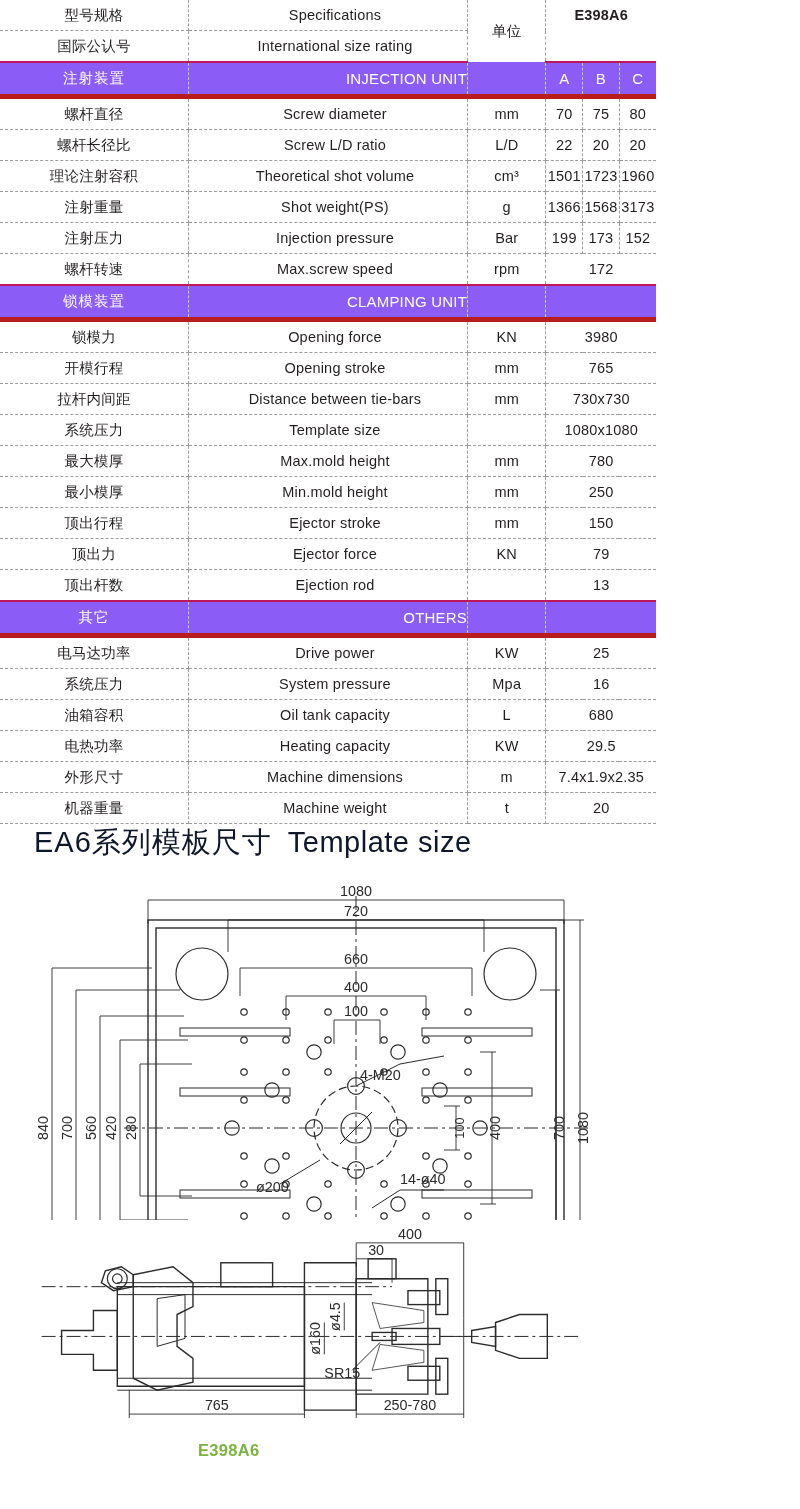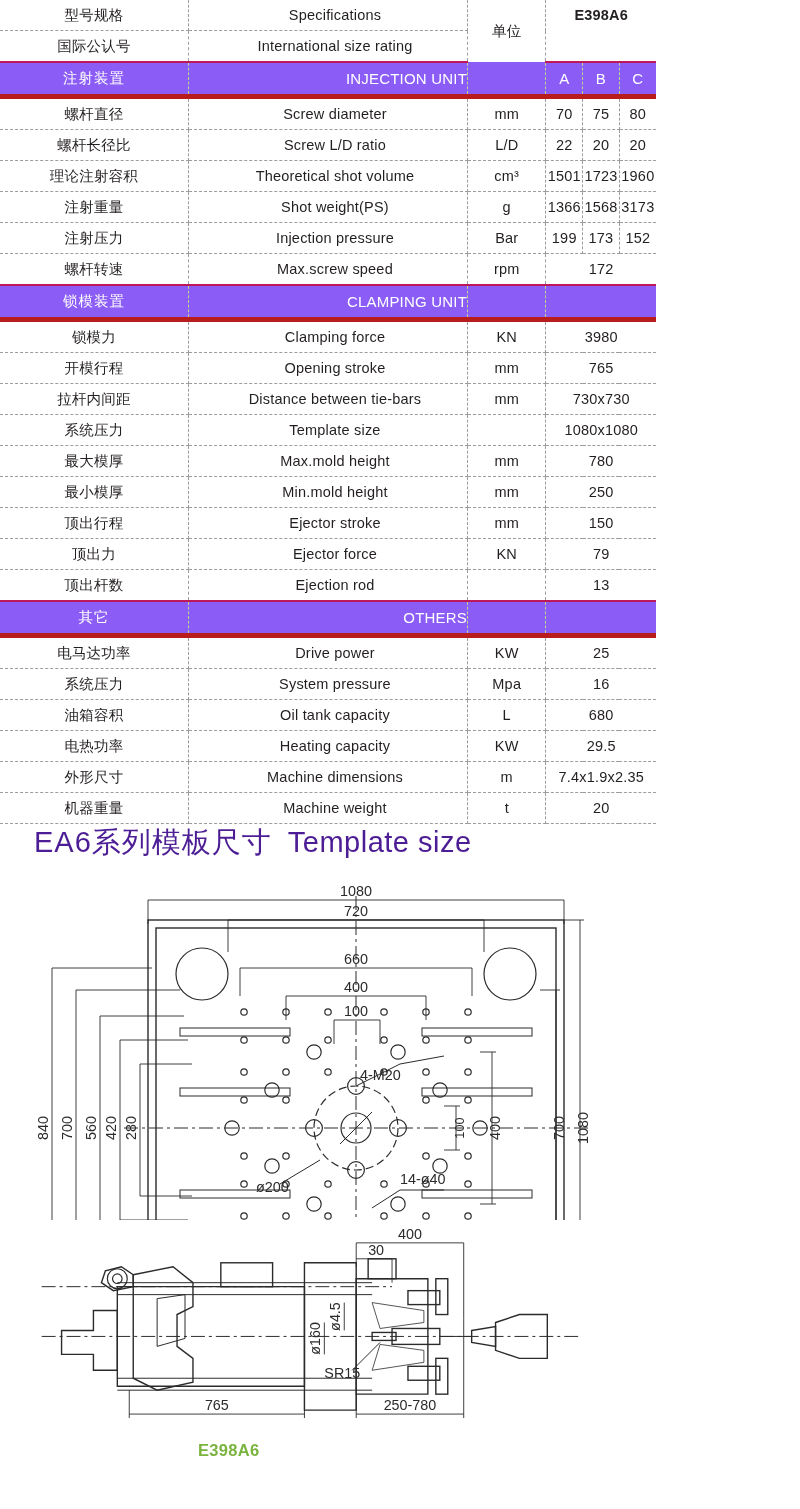--- a/index.html
+++ b/index.html
@@ -76,21 +76,21 @@
   .sec-row td.sec-en { text-align: right; padding-left: 14px !important; font-size: 15px; }
   .sec-row td.sec-abc { font-size: 15px; }
 
   
   .tpl-title {
     position: absolute;
     left: 34px;
     top: 823px;
     font-size: 29px;
     letter-spacing: 0.5px;
-    color: #4c1d95;
+    color: #0f172a;
     white-space: nowrap;
   }
   .tpl-title .cn { letter-spacing: 1px; }
   .tpl-title .en { margin-left: 16px; }
 
   
   .drawing-wrap {
     position: absolute;
     left: 0;
     top: 880px;
@@ -211,21 +211,21 @@
 
     <tr class="sec-row">
       <td class="col-cn sec-cn">锁模装置</td>
       <td class="col-en sec-en">CLAMPING UNIT</td>
       <td class="col-unit"></td>
       <td class="sec-abc cell-last" colspan="3"></td>
     </tr>
 
     <tr>
       <td class="col-cn cn-text">锁模力</td>
-      <td class="col-en en-text">Clamping force</td>
+      <td class="col-en en-text">Opening force</td>
       <td class="col-unit unit-text">KN</td>
       <td class="val-text cell-last" colspan="3">3980</td>
     </tr>
     <tr>
       <td class="col-cn cn-text">开模行程</td>
       <td class="col-en en-text">Opening stroke</td>
       <td class="col-unit unit-text">mm</td>
       <td class="val-text cell-last" colspan="3">765</td>
     </tr>
     <tr>

